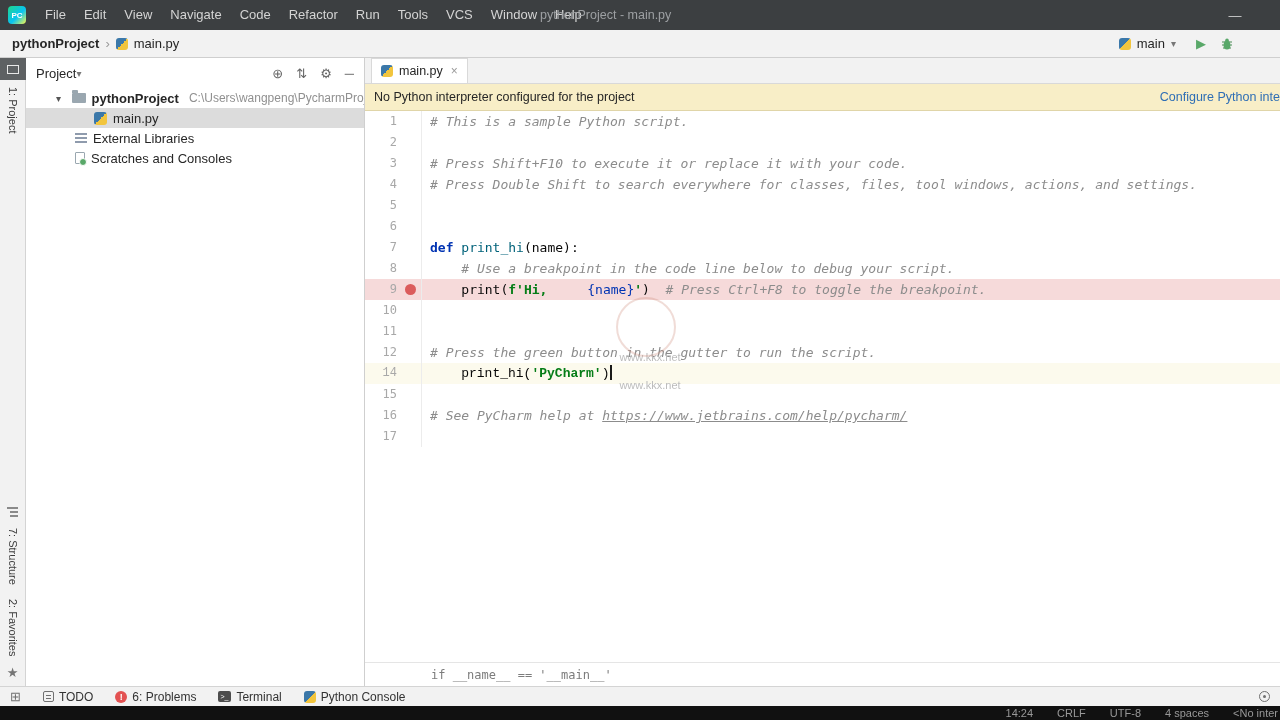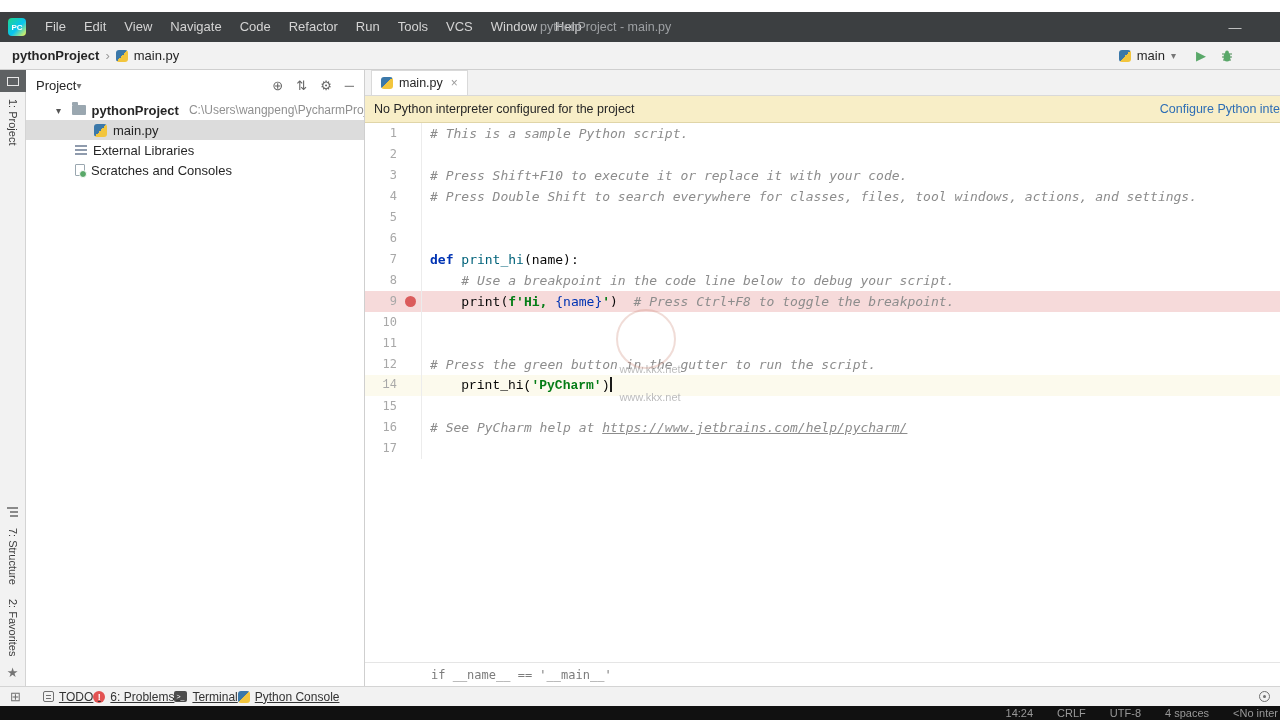--- a/index.html
+++ b/index.html
@@ -1,20 +1,20 @@
 <!DOCTYPE html>
 <html><head>
 <meta charset="utf-8">
 <style>
   * { margin:0; padding:0; box-sizing:border-box; }
   html,body { width:1280px; height:720px; overflow:hidden; font-family:"Liberation Sans", sans-serif; }
   .app { width:1280px; height:720px; display:flex; flex-direction:column; background:#fff; }
 
   
-  .titlebar { height:30px; background:#3c3f41; display:flex; align-items:center; position:relative; flex:0 0 30px;margin-top:12px; }
+  .titlebar { height:30px; background:#3c3f41; display:flex; align-items:center; position:relative; flex:0 0 30px; }
   .logo { width:18px; height:18px; margin:0 10px 0 8px; border-radius:4px;
           background:linear-gradient(135deg,#21d789,#07c3f2 55%,#fcf84a); color:#fff;
           font-size:8px; font-weight:bold; display:flex; align-items:center; justify-content:center; }
   .menus { display:flex; gap:0; }
   .menu-item { color:#d4d4d4; font-size:13px; padding:0 9px; line-height:30px; cursor:default; }
   .wintitle { position:absolute; left:540px; color:#9da0a3; font-size:12.5px; }
   .minbtn { position:absolute; right:32px; color:#cfcfcf; font-size:13px; width:26px; text-align:center; }
 
   
   .navbar { height:28px; background:#f2f2f2; border-bottom:1px solid #cfcfcf; display:flex; align-items:center; padding:0 10px 0 12px; flex:0 0 28px; }
@@ -84,21 +84,21 @@
   .gut-ic { flex:0 0 22px; width:22px; display:flex; align-items:center; justify-content:center; }
   .code-text { flex:1; padding-left:8px; border-left:1px solid #ececec; }
   .hl-bp { background:#f6dada; }
   .hl-caret { background:#fcfaed;font-family:Liberation Mono, monospace; }
 
   .tk-p { color:#080808; }
   .tk-k { color:#0033b3; font-weight:bold; }
   .tk-f { color:#00627a; }
   .tk-s { color:#067d17; font-weight:bold; }
   .tk-su { color:#067d17; font-weight:bold; border-bottom:1px dotted #9aa7b0; }
-  .tk-b { color:#0033b3; }
+  .tk-b { color:#0033b3;margin-left:32px; }
   .tk-c { color:#8c8c8c; font-style:italic; }
   .tk-cu { color:#8c8c8c; font-style:italic; text-decoration:underline; }
 
   .bp-dot { width:11px; height:11px; border-radius:50%; background:#db5c5c; }
   .run-arrow { width:0; height:0; border-left:8px solid #59a869; border-top:5px solid transparent; border-bottom:5px solid transparent; cursor:pointer; }
   .bulb { display:inline-block; width:11px; height:11px; border-radius:50%; background:#fdd835; border:1px solid #caa61c; vertical-align:-1px; margin:0 3px 0 2px; }
   .caret-bar { display:inline-block; width:2px; height:15px; background:#1a1a1a; vertical-align:-3px; margin-left:1px; }
 
   .watermark { position:absolute; left:215px; top:232px; width:140px; text-align:center; color:#bcbcbc; font-size:11px; line-height:28px; pointer-events:none; }
   .watermark::before { content:''; position:absolute; left:36px; top:-46px; width:56px; height:56px; border-radius:50%; border:2px solid rgba(200,130,110,.28); }
@@ -254,21 +254,21 @@
           <div>www.kkx.net</div>
           <div>www.kkx.net</div>
         </div>
       </div>
       <div class="ed-crumb">if __name__ == '__main__'</div>
     </section>
   </div>
 
   <footer class="bottombar">
     <span class="grid-ic">⊞</span>
-    <span style="display:flex;align-items:flex-end;text-decoration:underline;" id="bottom-items">
+    <span style="display:flex;gap:22px;align-items:flex-end;" id="bottom-items">
         <span class="bottom-item">
           <span class="bi-todo"></span>
           <span>TODO</span>
         </span>
         <span class="bottom-item">
           <span class="bi-problems"></span>
           <span>6: Problems</span>
         </span>
         <span class="bottom-item">
           <span class="bi-terminal"></span>

